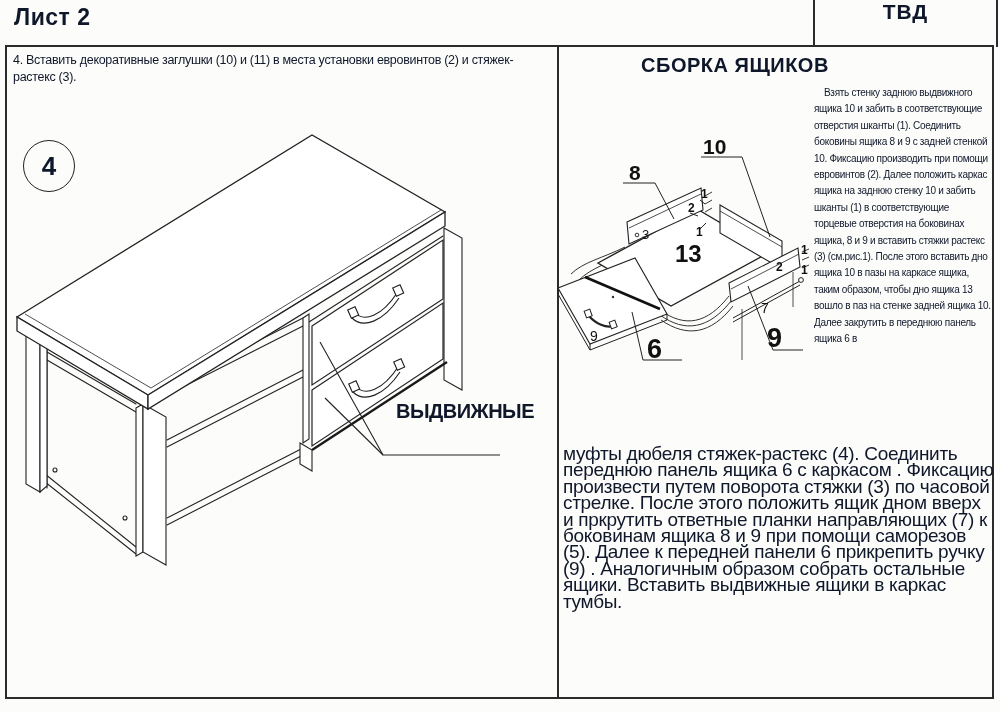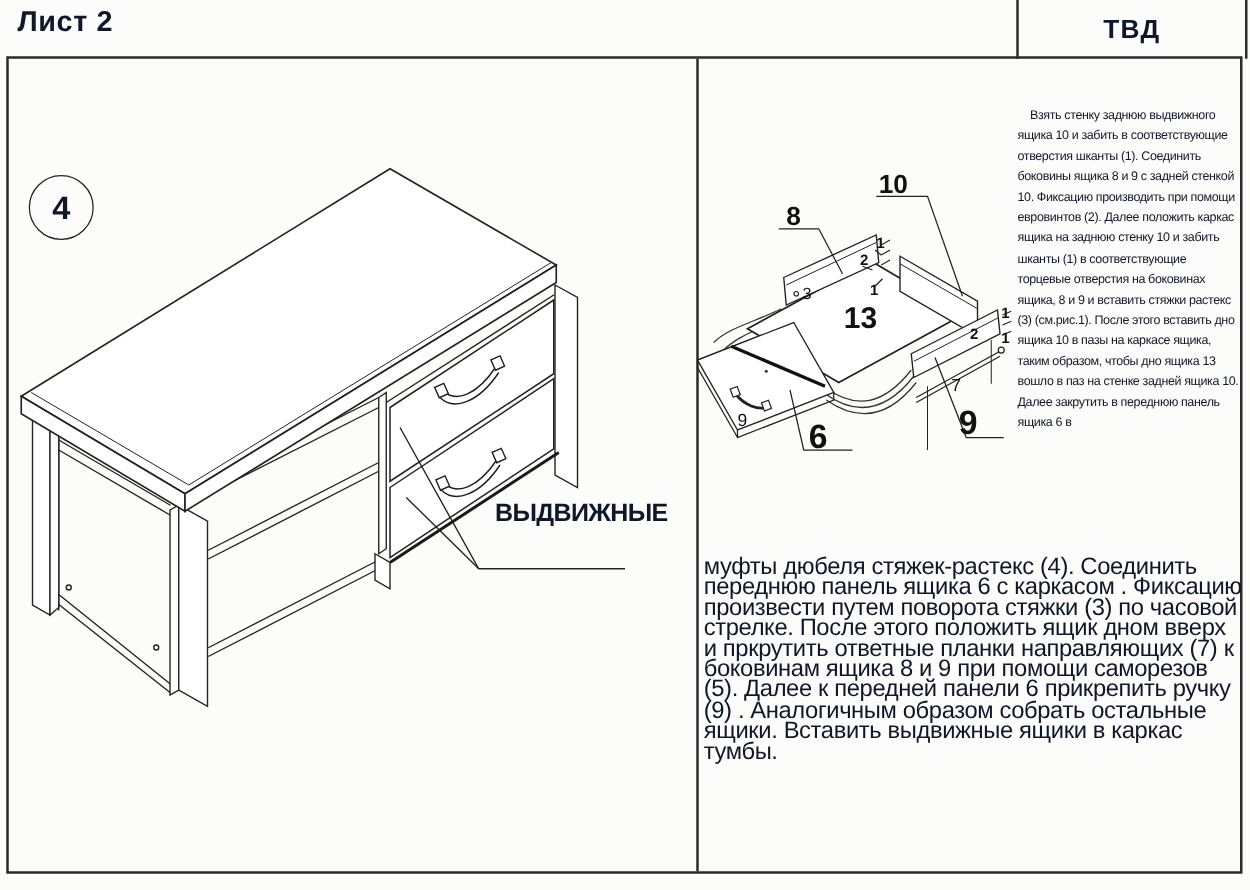--- a/index.html
+++ b/index.html
@@ -1,21 +1,21 @@
 <!DOCTYPE html>
 <html><head>
 <meta charset="utf-8">
 <style>
   html,body{margin:0;padding:0;background:#e8e8e6;}
   .page{position:relative;width:1000px;height:712px;background:#fcfcfa;color:#0f172a;
         font-family:"Liberation Sans", sans-serif;overflow:hidden;}
   .abs{position:absolute;}
   .sheet-title{left:14px;top:4px;font-size:23px;font-weight:700;letter-spacing:.5px;}
   .doc-box{left:813px;top:0;width:181px;height:47px;border-left:2px solid #2b2b2b;
-           border-right:2px solid #2b2b2b;display:flex;align-items:center;justify-content:center;}
+           border-right:2px solid #2b2b2b;display:flex;justify-content:center;}
   .doc-box span{font-size:21px;font-weight:700;letter-spacing:1px;}
   .frame{left:5px;top:45px;width:989px;height:654px;border:2px solid #2b2b2b;box-sizing:border-box;}
   .divider{left:557px;top:47px;width:2px;height:650px;background:#2b2b2b;}
   .step-text{left:13px;top:52px;width:534px;font-size:12.5px;line-height:17px;letter-spacing:-0.3px;}
   .circle4{left:23px;top:140px;width:50px;height:50px;border:1.6px solid #222;border-radius:50%;
            display:flex;align-items:center;justify-content:center;font-size:26px;font-weight:700;}
   .callout{left:396px;top:399px;font-size:20px;font-weight:700;line-height:25px;letter-spacing:-0.5px;}
   .heading{left:585px;top:54px;width:300px;text-align:center;font-size:20px;font-weight:700;letter-spacing:.5px;}
   .para-top{left:814px;top:85px;width:178px;font-size:10px;line-height:16.4px;letter-spacing:-0.3px;text-indent:10px;}
   .para-bottom{left:563px;top:446px;width:431px;font-size:19px;line-height:16.4px;letter-spacing:-0.3px;}
@@ -29,20 +29,21 @@
 
   <div class="abs sheet-title">Лист 2</div>
 
   <div class="abs doc-box">
     <span>ТВД</span>
   </div>
 
   <div class="abs frame"></div>
   <div class="abs divider"></div>
 
+  <div class="abs step-text">4. Вставить декоративные заглушки  (10) и (11) в места установки евровинтов (2) и стяжек-растекс (3).</div>
 
   <div class="abs circle4">
     <span>4</span>
   </div>
 
   <svg class="abs" style="left:5px;top:45px;" width="553" height="654" viewBox="0 0 553 654">
     <g stroke="#222" stroke-width="1.1" fill="none" stroke-linecap="round">
 
       <path d="M42,307 L131,359 M42,315 L131,367"></path>
       <path d="M35,425 L131,502 M35,433 L131,509"></path>
@@ -95,20 +96,21 @@
     <g stroke="#222" stroke-width="1.1" fill="none">
       <polyline points="315,297 378,410 495,410"></polyline>
       <line x1="320" y1="353" x2="378" y2="410"></line>
     </g>
   </svg>
 
   <div class="abs callout">
     <div>ВЫДВИЖНЫЕ</div>
   </div>
 
+  <div class="abs heading">СБОРКА ЯЩИКОВ</div>
   <div class="abs para-top">Взять стенку заднюю выдвижного ящика 10 и забить в соответствующие отверстия шканты (1). Соединить боковины ящика 8 и 9 с задней стенкой 10. Фиксацию производить при помощи евровинтов (2). Далее положить каркас ящика на заднюю стенку 10  и забить шканты (1) в соответствующие  торцевые отверстия на боковинах ящика, 8 и 9 и вставить стяжки растекс (3) (см.рис.1). После этого вставить дно ящика 10 в пазы на каркасе ящика, таким образом, чтобы дно ящика 13  вошло в паз на стенке задней ящика 10. Далее закрутить в переднюю панель ящика 6 в</div>
   <div class="abs para-bottom">муфты дюбеля стяжек-растекс (4). Соединить переднюю панель ящика  6 с каркасом . Фиксацию произвести путем поворота стяжки (3) по часовой стрелке. После этого положить ящик дном вверх и пркрутить ответные планки направляющих  (7) к боковинам ящика 8 и 9 при помощи саморезов (5). Далее к передней панели 6 прикрепить ручку  (9) . Аналогичным образом собрать остальные ящики. Вставить выдвижные ящики в каркас тумбы.</div>
 
   <svg class="abs" style="left:555px;top:120px;" width="285" height="255" viewBox="0 0 285 255">
 
     <g stroke="#333" stroke-width="1" fill="none">
       <path d="M105,190 C130,208 152,204 174,176"></path>
       <path d="M105,195 C130,213 154,209 176,181"></path>
       <path d="M106,200 C132,218 156,214 178,186"></path>
       <path d="M70,127 C48,138 28,142 16,154"></path>

